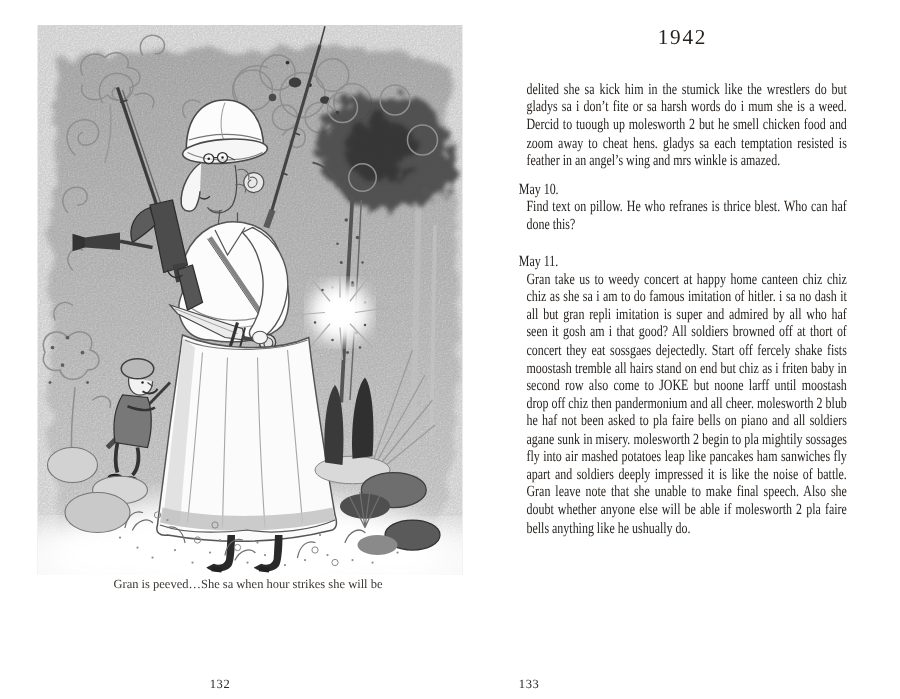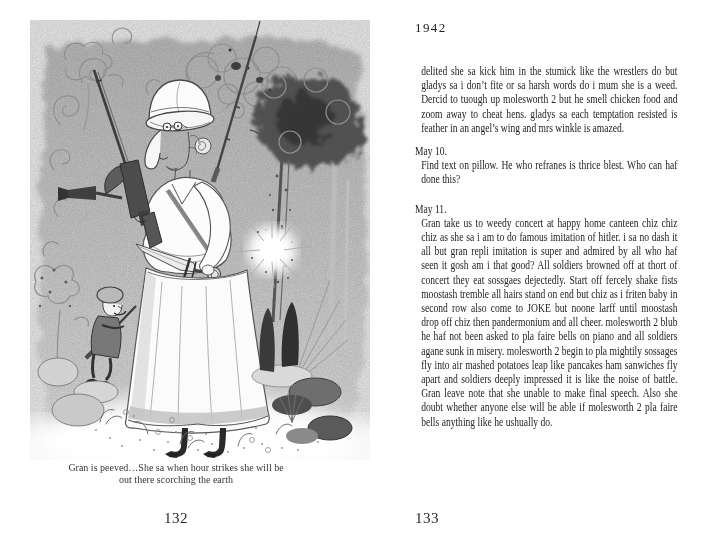--- a/index.html
+++ b/index.html
@@ -8,31 +8,31 @@
     font-family:"Liberation Serif", serif;color:#26221f;
     -webkit-font-smoothing:antialiased;
   }
   .spread{position:relative;width:720px;height:559px;overflow:hidden;background:#ffffff;}
 
   
   .illustration{position:absolute;left:30px;top:20px;width:340px;height:440px;margin:0;}
   .illustration svg{display:block;width:100%;height:100%;}
   .caption{
     position:absolute;left:46px;top:462px;width:260px;
-    text-align:center;font-size:10px;line-height:12px;color:#3a3531;
+    text-align:right;font-size:10px;line-height:12px;color:#3a3531;
   }
   .caption span{display:block;}
-  .folio{position:absolute;font-size:15px;letter-spacing:.5px;color:#2b2724;}
+  .folio{position:absolute;font-size:10px;letter-spacing:.5px;color:#2b2724;margin-top:32px;}
   .folio-left{left:46px;top:510px;width:260px;text-align:center;}
   .folio-right{left:415px;top:510px;width:262px;text-align:left;}
 
   
   .running-head{
-    position:absolute;left:415px;top:20px;width:262px;
-    font-size:13px;letter-spacing:1.4px;font-variant-numeric:oldstyle-nums;
+    position:absolute;left:415px;top:20px;width:262px;text-align:center;
+    font-size:17px;letter-spacing:1.4px;font-variant-numeric:oldstyle-nums;
   }
   .text-block{
     position:absolute;left:415px;top:64px;width:340px;
     transform:scaleX(0.772);transform-origin:0 0;
     font-size:12.4px;line-height:14.2px;text-align:justify;
     color:#26221f;
   }
   .text-block p{margin:0;padding-left:8px;}
   .entry{margin-top:9px;}
   .entry + .entry{margin-top:15px;}
@@ -356,21 +356,20 @@
             <circle cx="226" cy="408" r="0.9"></circle>
               <circle cx="66" cy="410" r="0.9"></circle>
               <circle cx="288" cy="422" r="0.9"></circle>
           </g>
         </g>
       </svg>
     </figure>
 
     <div class="caption">
       <span>Gran is peeved…She sa when hour strikes she will be</span>
-      <span>out there scorching the earth</span>
     </div>
 
     <div class="folio folio-left">132</div>
   </div>
 
   <div>
 
     <div class="running-head">1942</div>
 
     <div class="text-block">

